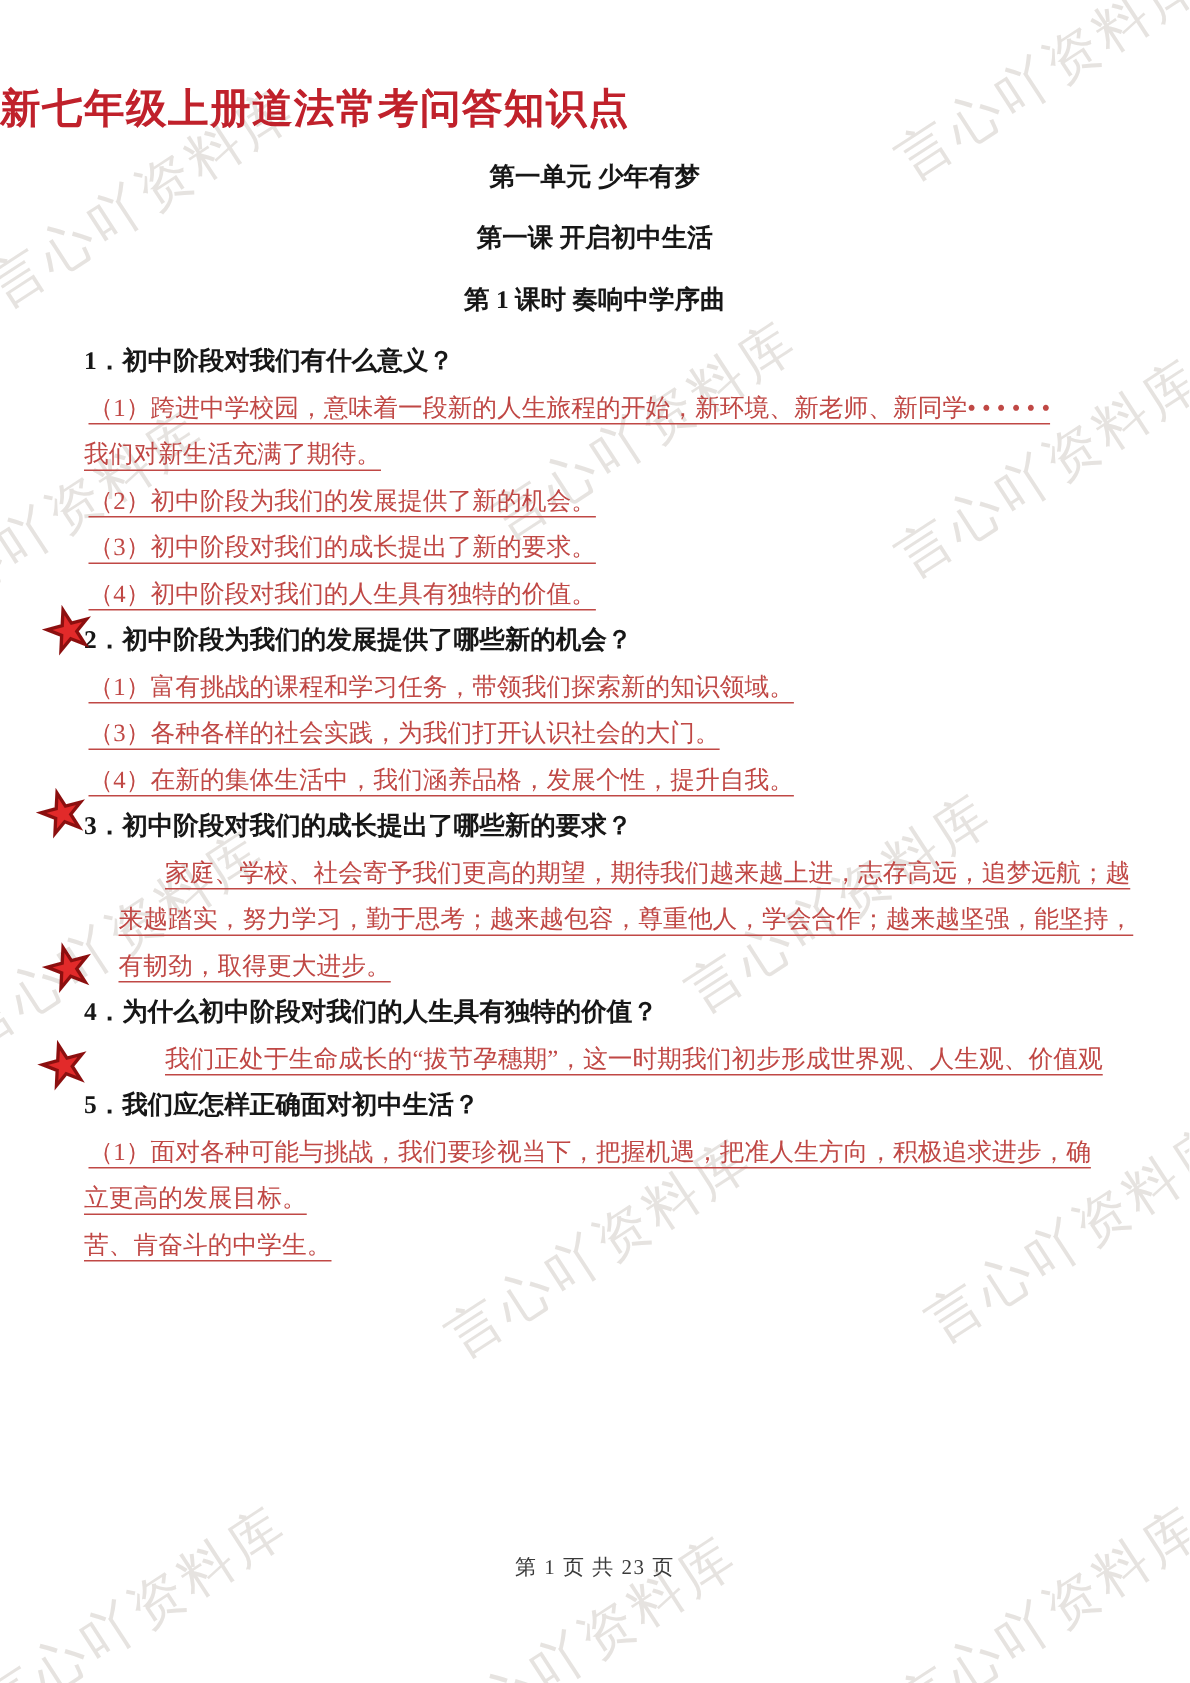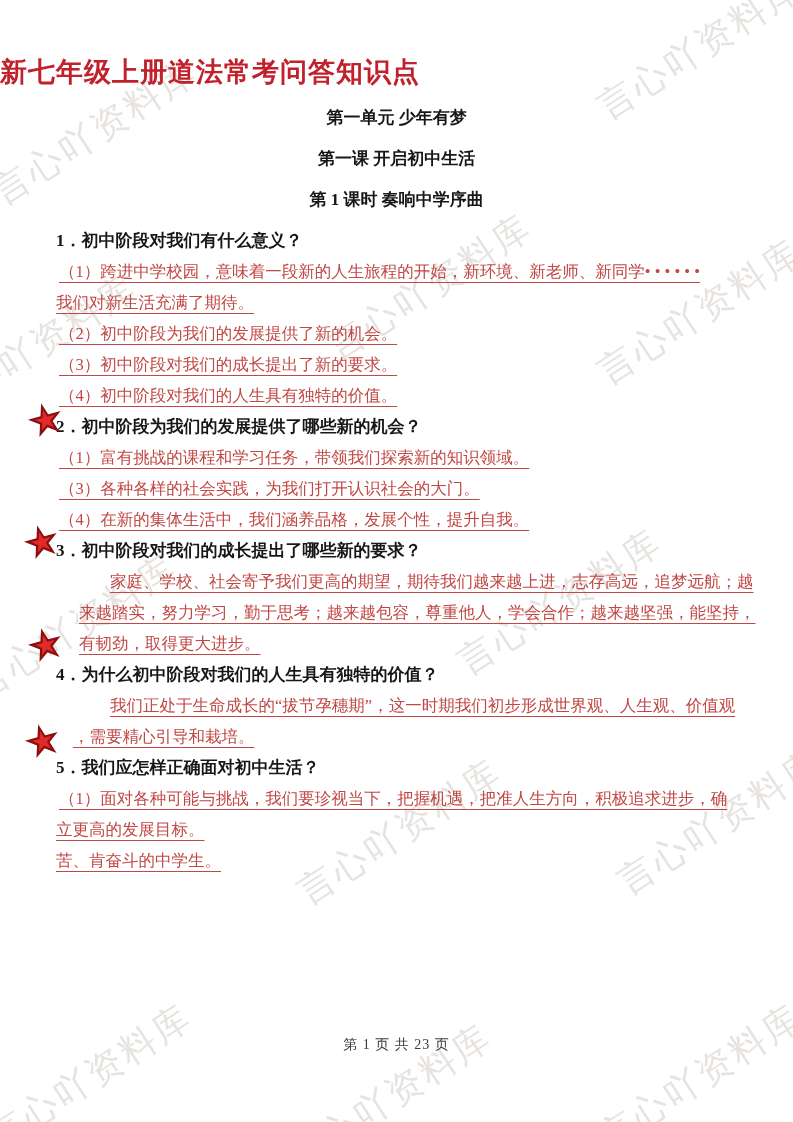--- a/index.html
+++ b/index.html
@@ -168,21 +168,20 @@
       </div>
       <div class="ln a3"><span class="u">家庭、学校、社会寄予我们更高的期望，期待我们越来越上进，志存高远，追梦远航；越</span></div>
       <div class="ln a4"><span class="u">来越踏实，努力学习，勤于思考；越来越包容，尊重他人，学会合作；越来越坚强，能坚持，</span></div>
       <div class="ln a4"><span class="u">有韧劲，取得更大进步。</span></div>
 
       <div class="qh">
         <span class="star star-q4">★</span>
         <span class="qnum">4．</span><span class="qtitle">为什么初中阶段对我们的人生具有独特的价值？</span>
       </div>
       <div class="ln a3"><span class="u">我们正处于生命成长的“拔节孕穗期”，这一时期我们初步形成世界观、人生观、价值观</span></div>
-      <div class="ln a5"><span class="u">，需要精心引导和栽培。</span></div>
 
       <div class="qh">
         <span class="star star-q5">★</span>
         <span class="qnum">5．</span><span class="qtitle">我们应怎样正确面对初中生活？</span>
       </div>
       <div class="ln a1"><span class="u">（1）面对各种可能与挑战，我们要珍视当下，把握机遇，把准人生方向，积极追求进步，确</span></div>
       <div class="ln a2"><span class="u">立更高的发展目标。</span></div>
       <div class="ln a2"><span class="u">苦、肯奋斗的中学生。</span></div>
 
     </div>

